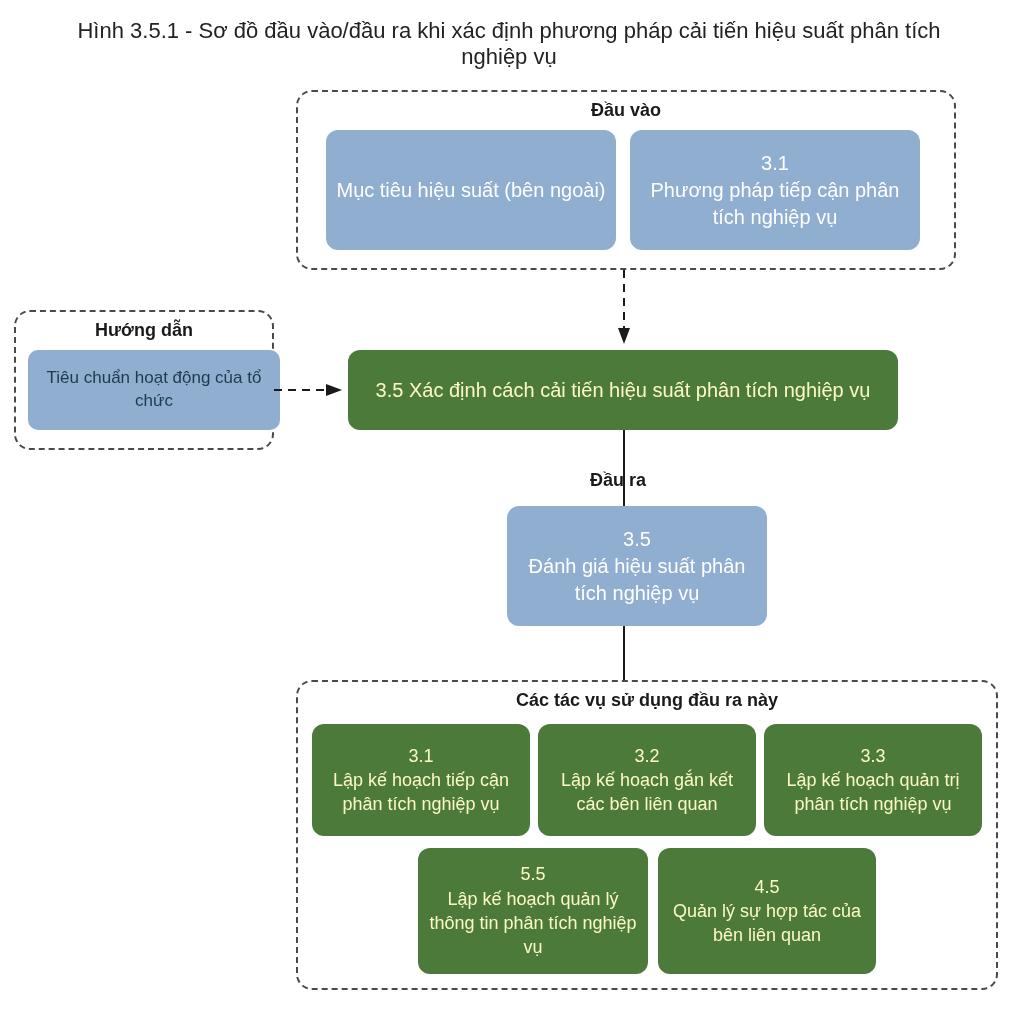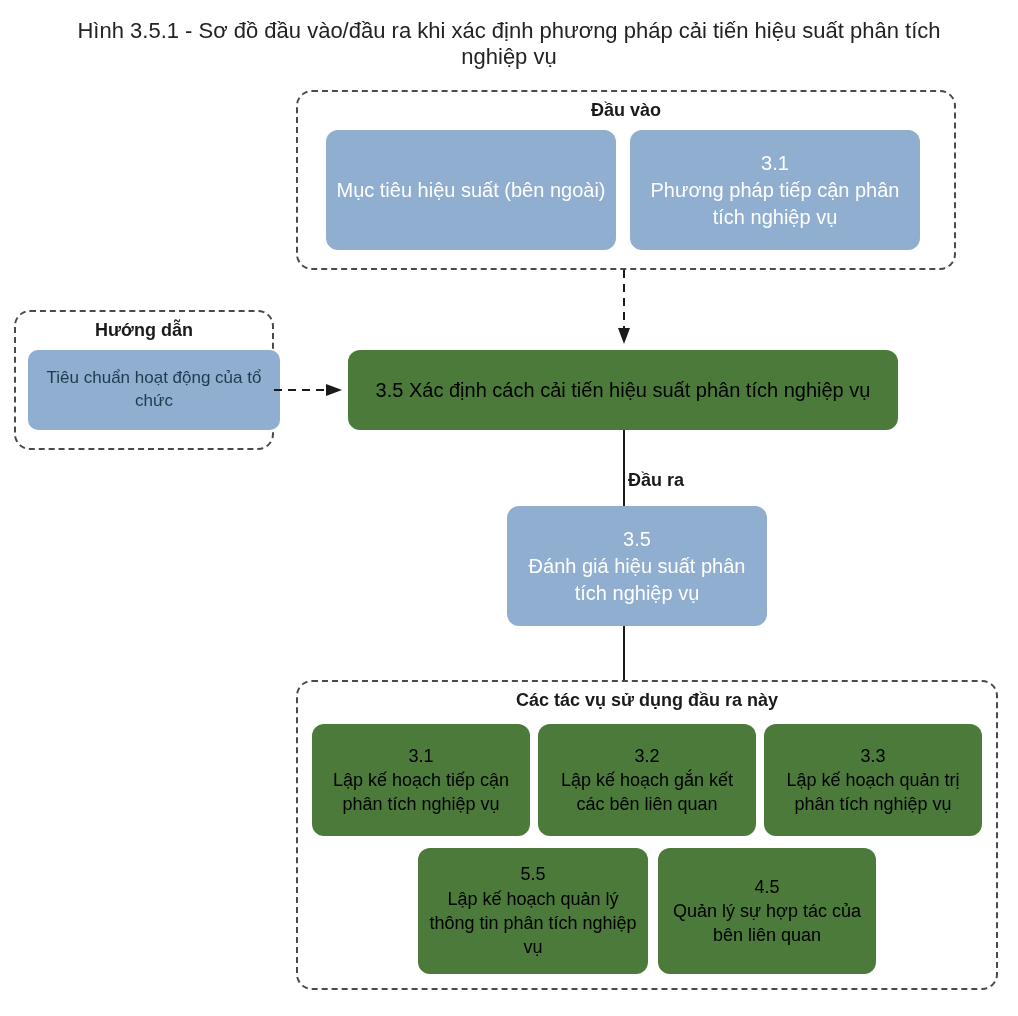--- a/index.html
+++ b/index.html
@@ -36,21 +36,21 @@
     border-radius: 12px;
     display: flex;
     flex-direction: column;
     align-items: center;
     justify-content: center;
     text-align: center;
     padding: 20px 10px;
     line-height: 1.35;
   }
   .blue { background: #8faed0; color: #ffffff; font-size: 20px; }
-  .green { background: #4b7a3a; color: #000000; font-size: 18px; text-align: center; }
+  .green { background: #4b7a3a; color: #fef9c3; font-size: 18px; text-align: center; }
   .green-lg { font-size: 20px; }
   .small-blue { background: #8faed0; color: #1f3a4d; font-size: 17px; border-radius: 10px; }
   .label-free {
     position: absolute;
     font-weight: 700;
     font-size: 18px;
     color: #1a1a1a;
   }
   svg.conn { position: absolute; overflow: visible; pointer-events: none; }
 </style>
@@ -74,21 +74,21 @@
   <div class="group-label" style="margin-top:8px;">Hướng dẫn</div>
 </div>
 <div class="box small-blue" style="left:28px; top:350px; width:252px; height:80px;">
   <div>Tiêu chuẩn hoạt động của tổ chức</div>
 </div>
 
 <div class="box green green-lg" style="left:348px; top:350px; width:550px; height:80px;">
   <div>3.5 Xác định cách cải tiến hiệu suất phân tích nghiệp vụ</div>
 </div>
 
-<div class="label-free" style="left:590px; top:470px;margin-left:38px;">Đầu ra</div>
+<div class="label-free" style="left:590px; top:470px;">Đầu ra</div>
 
 <div class="box blue" style="left:492px; top:506px; width:260px; height:120px;margin-left:15px;">
   <div>3.5</div>
   <div>Đánh giá hiệu suất phân tích nghiệp vụ</div>
 </div>
 
 <div class="dashed" style="left:296px; top:680px; width:702px; height:310px;">
   <div class="group-label" style="margin-top:8px;">Các tác vụ sử dụng đầu ra này</div>
 </div>
 

